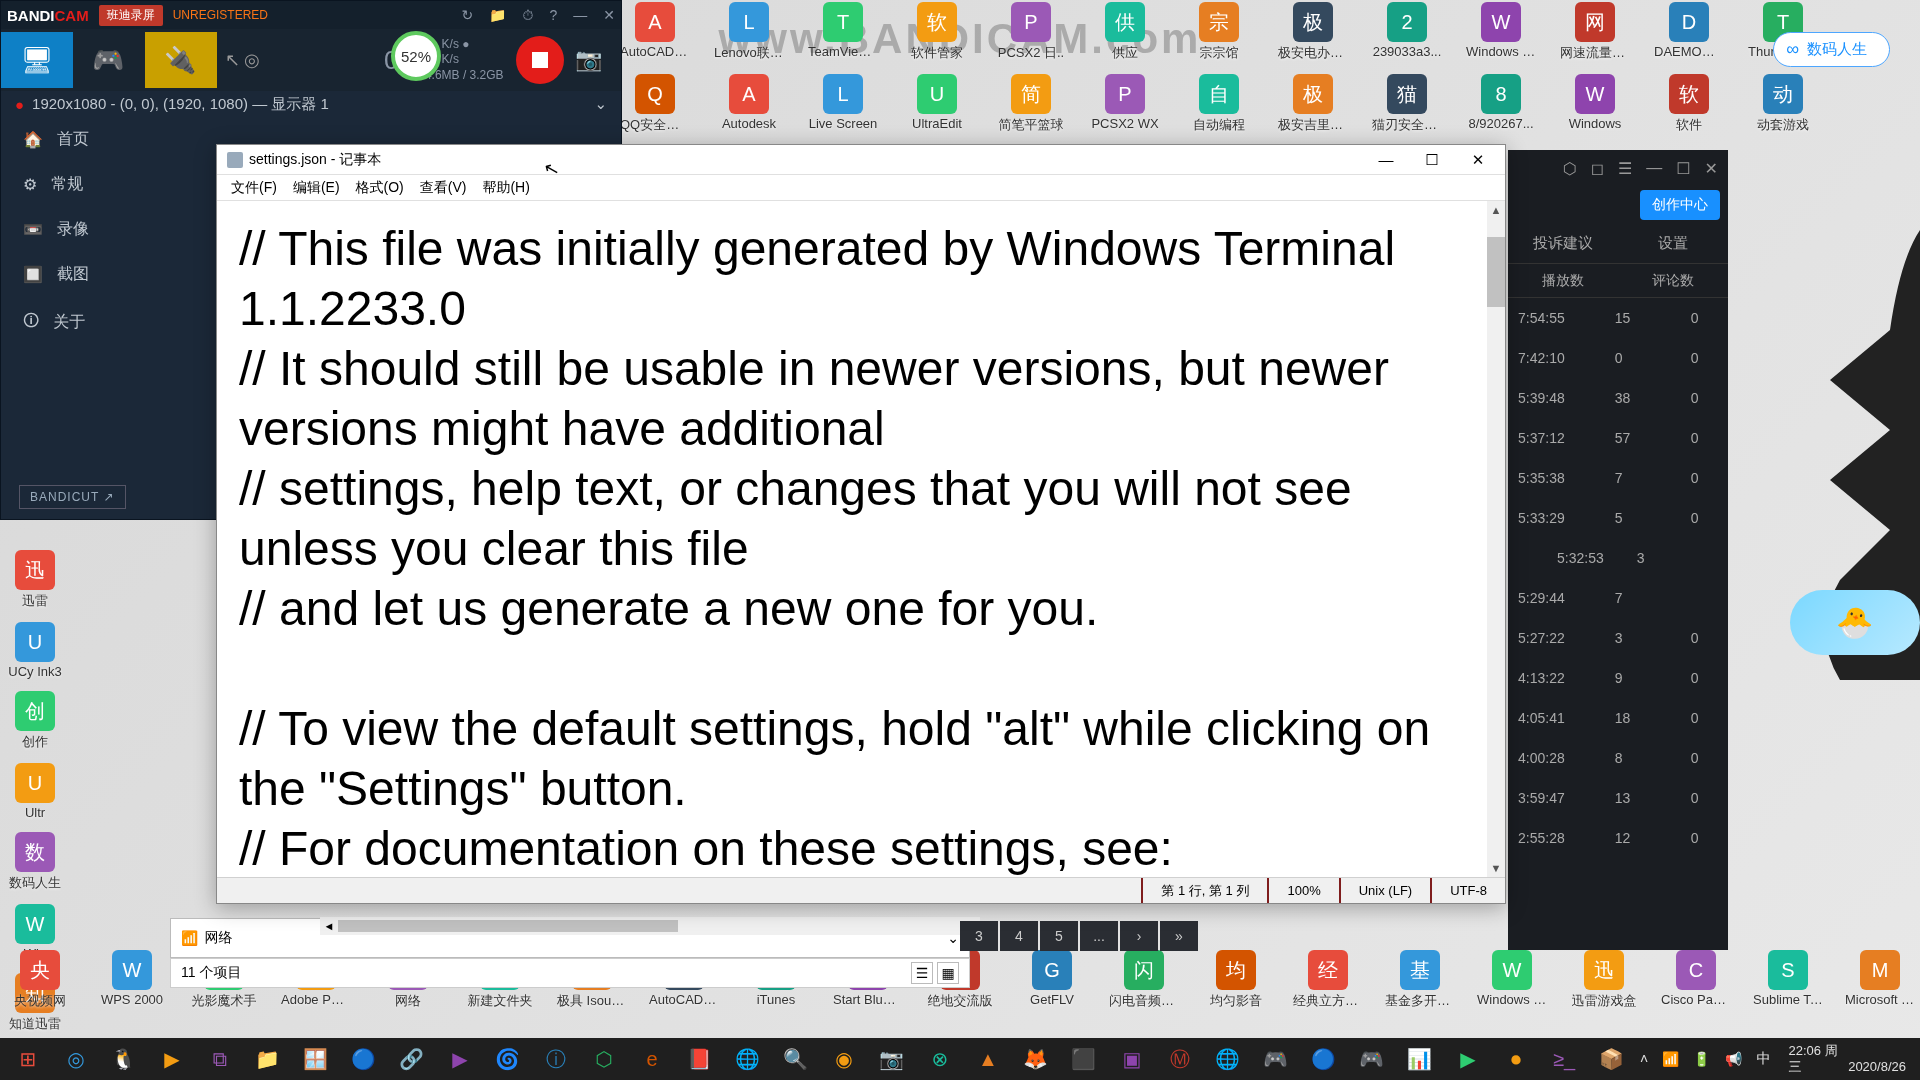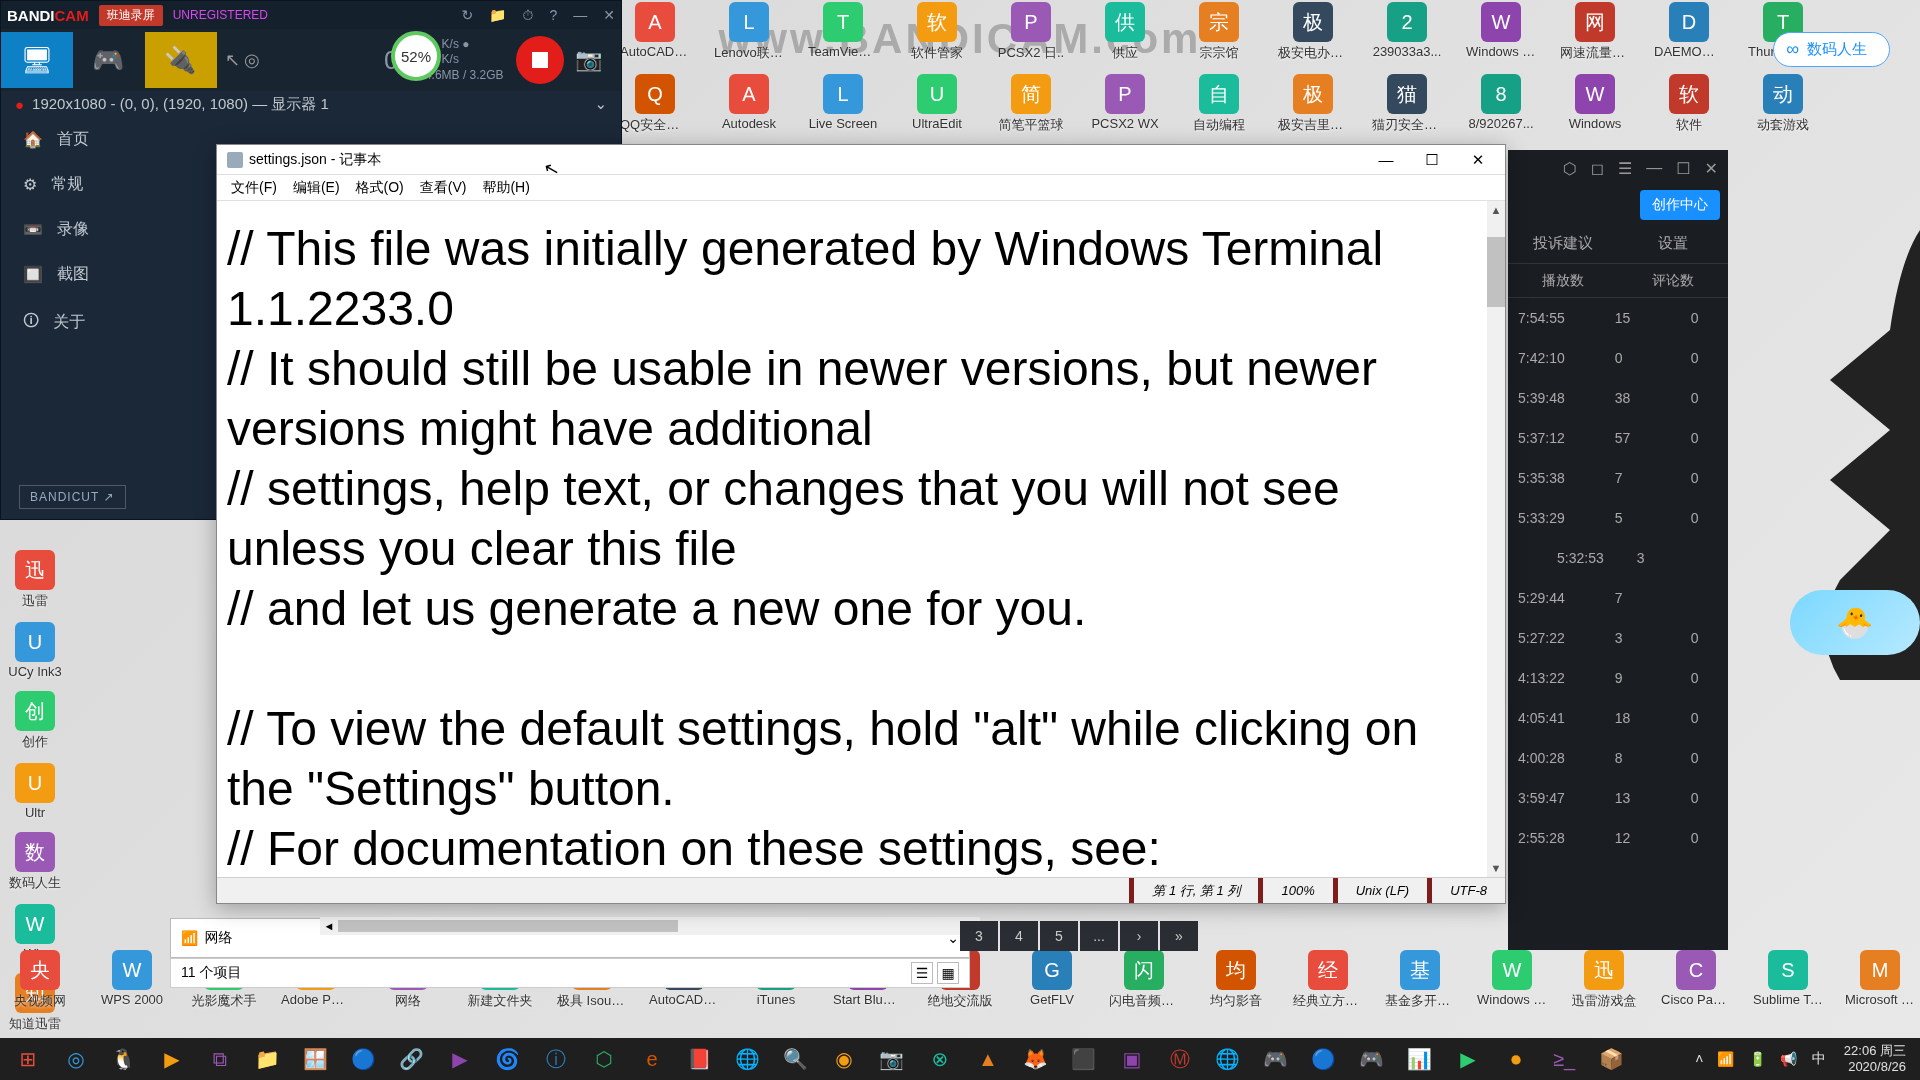--- a/index.html
+++ b/index.html
@@ -22,21 +22,21 @@
 .upload-btn { position: absolute; top: 32px; right: 30px; background: #fff; border: 1px solid #4da6ff; border-radius: 18px; padding: 6px 22px 6px 12px; color: #1890ff; font-size: 15px; z-index: 3; display: flex; align-items: center; gap: 8px; }
 .upload-btn .infinity { font-size: 18px; }
 
 
 .bandicam-window { position: absolute; top: 0; left: 0; width: 622px; height: 520px; background: #1b2838; z-index: 10; color: #89a; border: 1px solid #0a1420; }
 .bandicam-titlebar { height: 28px; background: #14202c; display: flex; align-items: center; padding: 0 6px; gap: 10px; }
 .bandicam-logo { font-weight: bold; font-size: 15px; }
 .bandicam-logo .b1 { color: #fff; }
 .bandicam-logo .b2 { color: #e31d1a; }
 .bandicam-badge { background: #c0392b; color: #fff; font-size: 12px; padding: 2px 8px; border-radius: 2px; }
-.bandicam-unreg { font-size: 12px; color: #d946ef; }
+.bandicam-unreg { font-size: 12px; color: #f97316; }
 .bandicam-titlebuttons { margin-left: auto; display: flex; gap: 16px; color: #8a95a5; }
 .bandicam-titlebuttons span { font-size: 14px; cursor: pointer; }
 .bandicam-toolbar { height: 62px; background: #182430; display: flex; align-items: center; }
 .bc-tab { width: 72px; height: 56px; display: flex; align-items: center; justify-content: center; color: #a0aab8; font-size: 26px; }
 .bc-tab.active { background: #0e80c6; color: #fff; }
 .bc-tab.yellow { background: #c9a000; color: #1b2838; }
 .bc-toolbar-right { margin-left: auto; display: flex; align-items: center; height: 100%; gap: 12px; padding-right: 18px; }
 .bc-meter { display: flex; flex-direction: column; font-size: 12px; line-height: 1.3; color: #8a95a5; }
 .bc-record { width: 48px; height: 48px; border-radius: 50%; background: #e31d1a; display: flex; align-items: center; justify-content: center; }
 .bc-record .sq { width: 16px; height: 16px; background: #fff; }
@@ -53,26 +53,26 @@
 
 .notepad-window { position: absolute; top: 144px; left: 216px; width: 1290px; height: 760px; background: #fff; border: 1px solid #888; z-index: 50; box-shadow: 0 4px 20px rgba(0,0,0,0.3); }
 .notepad-titlebar { height: 30px; background: #fff; display: flex; align-items: center; padding: 0 4px; border-bottom: 1px solid #e0e0e0; }
 .notepad-titlebar .fileico { width: 16px; height: 16px; display: inline-block; background: #9ab; border-radius: 2px; margin: 0 6px; }
 .notepad-title { font-size: 14px; }
 .notepad-winbtns { margin-left: auto; display: flex; }
 .notepad-winbtns span { width: 46px; height: 28px; display: flex; align-items: center; justify-content: center; font-size: 15px; }
 .notepad-menubar { height: 26px; padding: 0 8px; display: flex; align-items: center; gap: 4px; font-size: 14px; border-bottom: 1px solid #e0e0e0; }
 .notepad-menubar span { padding: 2px 6px; }
 .notepad-body { position: absolute; top: 56px; left: 0; right: 0; bottom: 26px; display: flex; }
-.notepad-text { flex: 1; padding: 18px 22px 6px 10px; font-size: 48px; line-height: 1.25; font-family: "Segoe UI","Microsoft YaHei",sans-serif; overflow: hidden; white-space: pre-wrap; }
+.notepad-text { flex: 1; padding: 18px 22px 6px 22px; font-size: 48px; line-height: 1.25; font-family: "Segoe UI","Microsoft YaHei",sans-serif; overflow: hidden; white-space: pre-wrap; }
 .notepad-vscroll { width: 18px; background: #f0f0f0; display: flex; flex-direction: column; }
 .notepad-vscroll .thumb { width: 100%; height: 70px; background: #c1c1c1; margin-top: 18px; }
 .notepad-vscroll .arrow { height: 18px; display: flex; align-items: center; justify-content: center; font-size: 11px; color: #555; }
 .notepad-statusbar { position: absolute; bottom: 0; left: 0; right: 0; height: 26px; background: #f0f0f0; border-top: 1px solid #d0d0d0; display: flex; align-items: center; font-size: 13px; }
-.notepad-statusbar .seg { padding: 12px 18px; border-left: 5px solid #7f1d1d; height: 100%; display: flex; align-items: center; font-style: italic; }
+.notepad-statusbar .seg { padding: 12px 18px; border-left: 2px solid #7f1d1d; height: 100%; display: flex; align-items: center; }
 .notepad-statusbar .spacer { flex: 1; }
 
 
 .folder-bar { position: absolute; top: 918px; left: 170px; height: 40px; width: 800px; background: #fff; border: 1px solid #bbb; z-index: 40; display: flex; align-items: center; padding: 0 10px; font-size: 14px; }
 .folder-bar .netico { margin-right: 6px; }
 .folder-bar .caret { margin-left: auto; }
 .folder-count { position: absolute; top: 958px; left: 170px; font-size: 14px; background: #fff; padding: 3px 10px; border: 1px solid #ccc; z-index: 40; width: 800px; display: flex; align-items: center; }
 .folder-count .viewicons { margin-left: auto; display: flex; gap: 4px; }
 .folder-count .viewicons span { width: 22px; height: 22px; display: flex; align-items: center; justify-content: center; border: 1px solid #bbb; }
 
@@ -94,21 +94,21 @@
 .float-avatar { position: absolute; top: 590px; right: 0; width: 130px; height: 65px; border-radius: 34px; background: linear-gradient(135deg,#7bd8ff,#b7e9ff); z-index: 60; display: flex; align-items: center; justify-content: center; font-size: 30px; }
 .pagination { position: absolute; top: 918px; left: 960px; height: 36px; display: flex; align-items: center; gap: 2px; z-index: 45; }
 .pagination .pg { width: 38px; height: 30px; background: #2a2d33; color: #ccc; display: flex; align-items: center; justify-content: center; font-size: 14px; }
 
 
 .taskbar { position: absolute; bottom: 0; left: 0; right: 0; height: 42px; background: #1f1f1f; display: flex; align-items: center; padding: 0 4px; z-index: 100; }
 .taskbar .tbicon { width: 48px; height: 40px; display: flex; align-items: center; justify-content: center; color: #fff; font-size: 20px; }
 .taskbar .spacer { flex: 1; }
 .taskbar .tray { display: flex; align-items: center; gap: 6px; color: #e0e0e0; font-size: 14px; padding-right: 2px; }
 .taskbar .tray .trayico { padding: 0 4px; }
-.taskbar .clock { display: flex; flex-direction: column; align-items: flex-end; font-size: 13px; line-height: 1.2; padding: 0 8px; }
+.taskbar .clock { display: flex; flex-direction: row; align-items: flex-end; font-size: 13px; line-height: 1.2; padding: 0 8px; }
 .cursor { position: absolute; top: 158px; left: 544px; z-index: 200; font-size: 18px; transform: rotate(-15deg); }
 </style>
 </head>
 <body>
 
 <div class="desktop-bg"></div>
 <div class="bandicam-watermark">www.BANDICAM.com</div>
 <svg class="side-graphic" viewBox="0 0 150 500">
     <path d="M150 0 L150 500 L70 500 Q40 450 70 400 L120 350 L60 300 L120 250 L60 200 L120 150 Q130 80 150 50 Z" fill="#222"></path>
   </svg>

